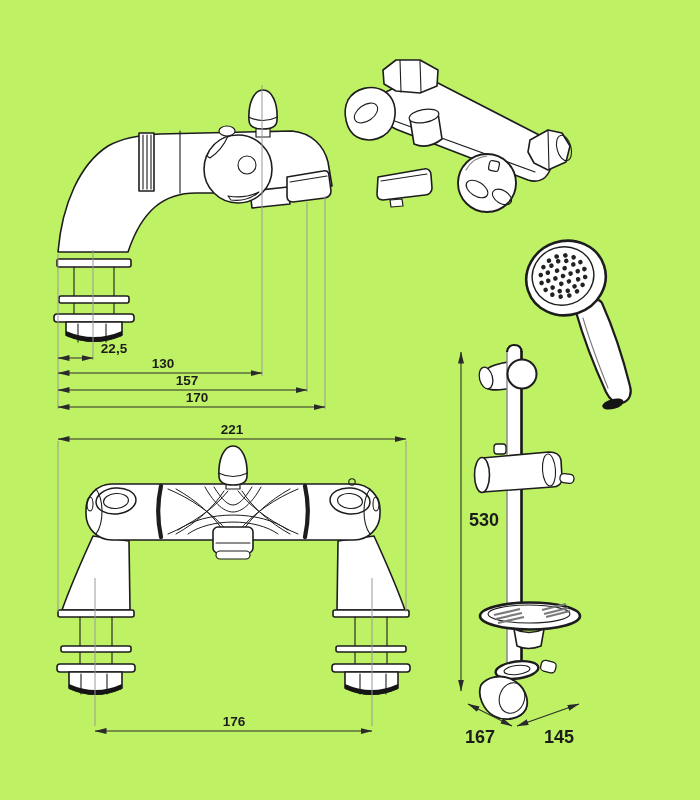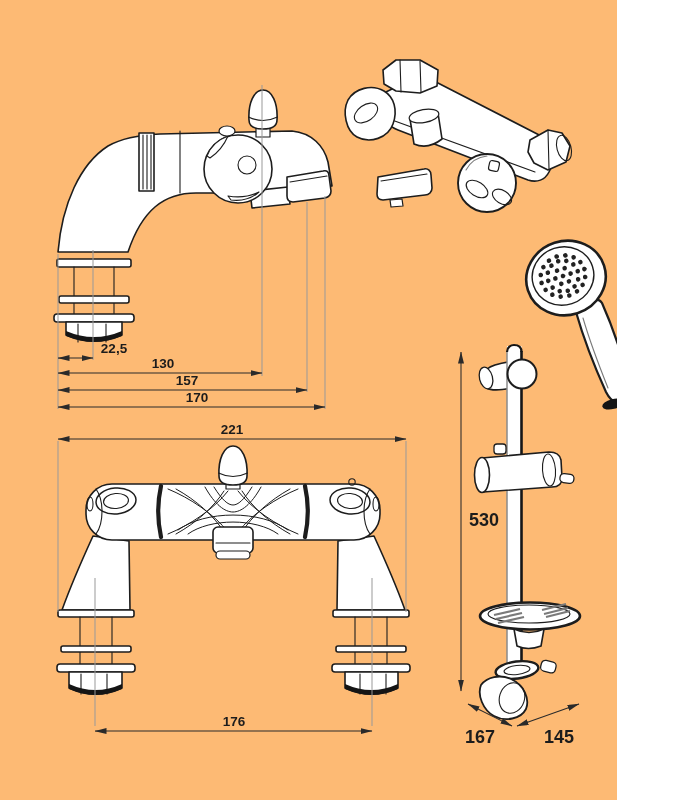--- a/index.html
+++ b/index.html
@@ -1,16 +1,16 @@
 <!DOCTYPE html>
 <html><head>
 <meta charset="utf-8">
 <style>
   html,body{margin:0;padding:0;background:#fff;}
-  #canvas{position:relative;width:617px;height:800px;background:#fdba74;overflow:hidden;
+  #canvas{position:relative;width:700px;height:800px;background:#bef264;overflow:hidden;
           font-family:"Liberation Sans",sans-serif;}
   svg{position:absolute;left:0;top:0;}
   .ol{fill:#fff;stroke:#1d1d1d;stroke-width:1.6;stroke-linejoin:round;stroke-linecap:round;}
   .oln{fill:none;stroke:#1d1d1d;stroke-width:1.6;stroke-linejoin:round;stroke-linecap:round;}
   .d1{fill:none;stroke:#1d1d1d;stroke-width:1.1;stroke-linejoin:round;stroke-linecap:round;}
   .thk{stroke-width:2.6;}
   .vthk{stroke-width:4.2;}
   .gray{stroke:#7a7a7a;}
   .dark{fill:#151515;stroke:none;}
   .dim{fill:none;stroke:#2a2a2a;stroke-width:1.05;}

